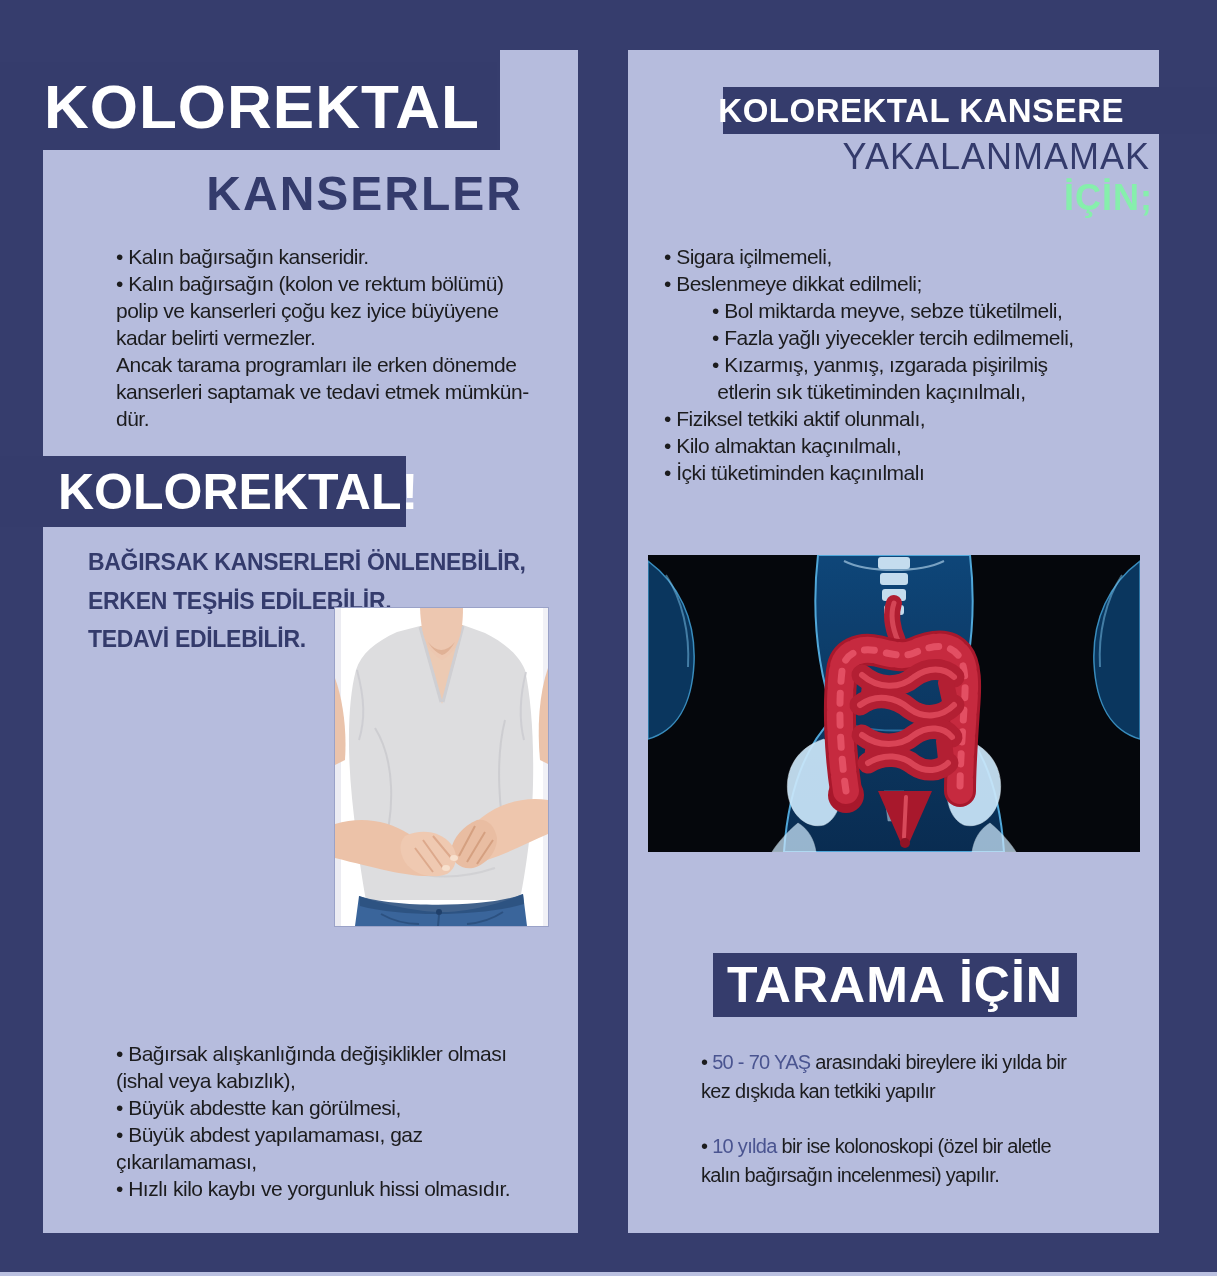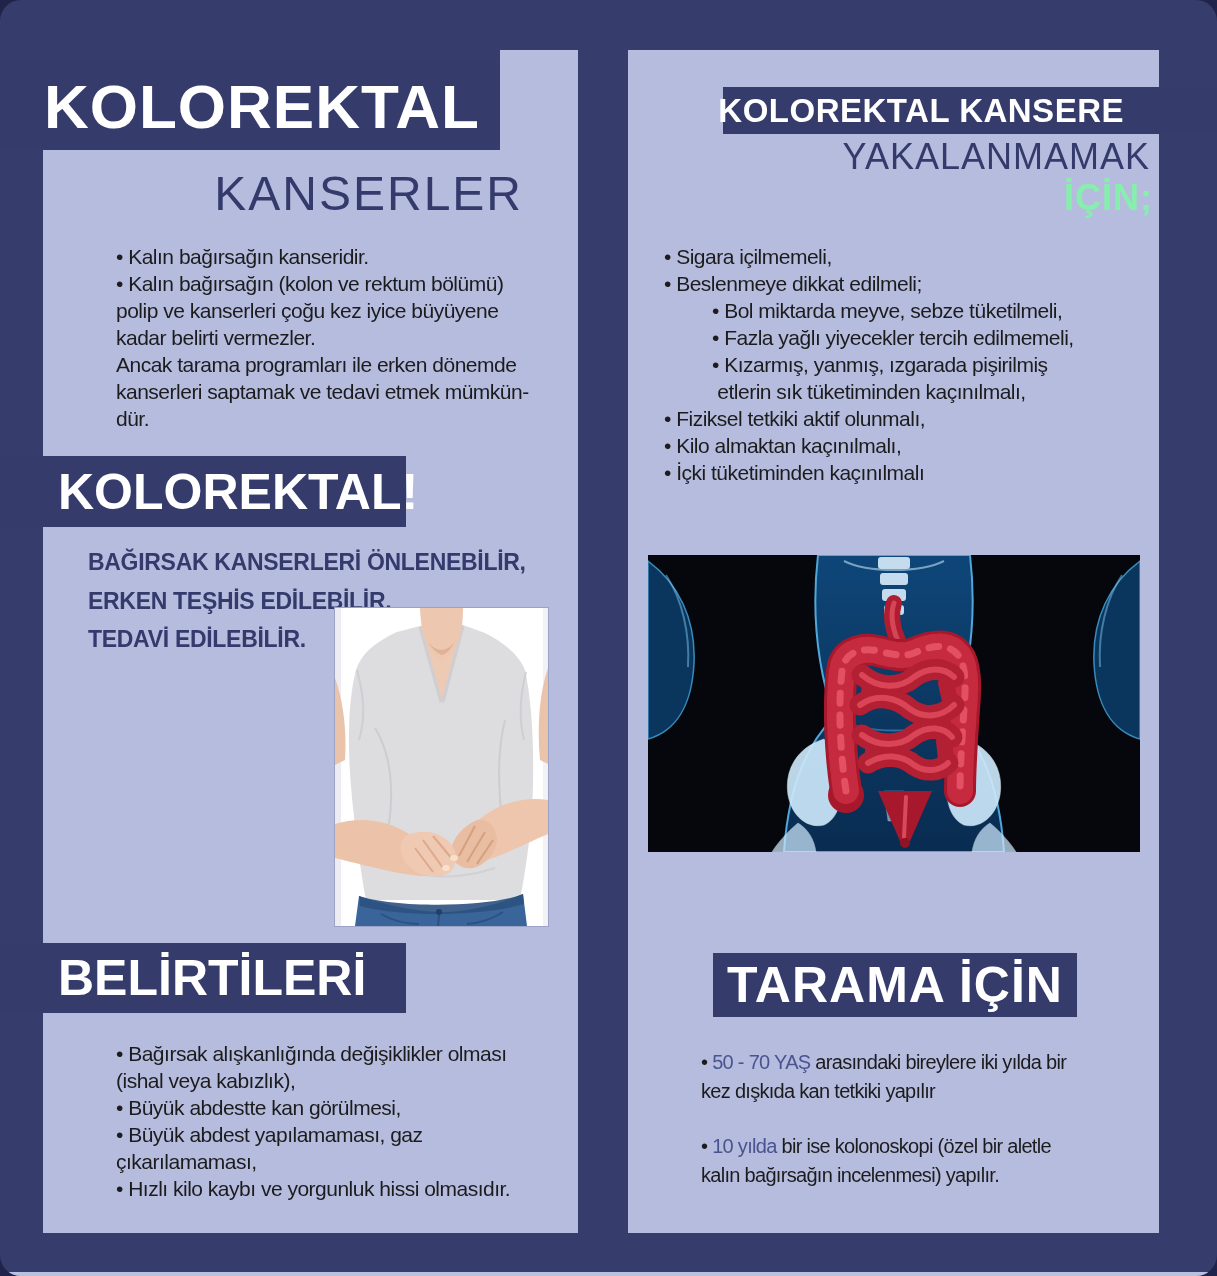--- a/index.html
+++ b/index.html
@@ -1,28 +1,28 @@
 <!DOCTYPE html>
 <html><head>
 <meta charset="utf-8">
 <style>
   html,body{margin:0;padding:0;background:#20244a;}
   *{box-sizing:border-box;}
   .page{position:relative;width:1217px;height:1276px;background:#363d6d;
-        font-family:"Liberation Sans","DejaVu Sans",sans-serif;overflow:hidden;border-radius:21px;}
+        font-family:"Liberation Sans","DejaVu Sans",sans-serif;overflow:hidden;}
   .abs{position:absolute;}
   .panel{background:#b6bcdd;}
   .banner{background:#353c6c;color:#ffffff;display:flex;align-items:center;font-weight:bold;}
 
   #left-panel-main{left:43px;top:150px;width:535px;height:1083px;}
   #left-panel-strip{left:500px;top:50px;width:78px;height:110px;}
   #right-panel{left:628px;top:50px;width:531px;height:1183px;}
 
   #left-title-banner{left:0;top:62px;width:497px;height:88px;font-size:62px;padding-left:44px;letter-spacing:1px;}
-  #left-subtitle{right:694px;top:166px;font-size:48px;font-weight:normal;color:#343b6c;letter-spacing:2px;white-space:nowrap;}
+  #left-subtitle{right:694px;top:166px;font-size:48px;font-weight:bold;color:#343b6c;letter-spacing:2px;white-space:nowrap;}
 
   .body-text{font-size:21px;line-height:27px;color:#1c1c1e;letter-spacing:-0.5px;}
   .body-text p{margin:0;white-space:pre-wrap;}
   #intro-list{left:116px;top:243px;width:462px;}
 
   #remember-banner{left:0;top:456px;width:406px;height:71px;font-size:50px;padding-left:58px;}
   #remember-text{left:88px;top:543px;width:484px;font-size:23px;line-height:38.5px;font-weight:bold;
                  color:#343b6c;white-space:pre-wrap;letter-spacing:-0.3px;}
 
   #left-photo{left:335px;top:608px;width:213px;height:318px;outline:1px solid #9aa2c8;}
@@ -114,23 +114,20 @@
       <ellipse cx="119" cy="250" rx="4" ry="3" fill="#f7e0cd"></ellipse>
 
       <path d="M24,288 C60,300 90,304 107,304 C124,304 154,300 188,286 L192,318 L20,318 Z" fill="#3a659b"></path>
       <path d="M24,288 C60,300 154,300 188,286 L189,296 C150,308 70,310 25,298 Z" fill="#2c5180" opacity="0.9"></path>
       <circle cx="104" cy="304" r="3" fill="#20406b"></circle>
       <path d="M104,307 L103,318" stroke="#2c5180" stroke-width="2"></path>
       <path d="M46,306 C60,314 72,316 84,316 M168,304 C156,312 144,315 132,316" stroke="#2c5180" stroke-width="2" fill="none"></path>
     </svg>
   </div>
 
-  <div class="abs banner" id="symptoms-banner">
-    <span>BELİRTİLERİ</span>
-  </div>
   <div class="abs body-text" id="symptoms-list">
     <p>• Bağırsak alışkanlığında değişiklikler olması
 (ishal veya kabızlık),</p>
     <p>• Büyük abdestte kan görülmesi,</p>
     <p>• Büyük abdest yapılamaması, gaz
 çıkarılamaması,</p>
     <p>• Hızlı kilo kaybı ve yorgunluk hissi olmasıdır.</p>
   </div>
 
   <div class="abs banner" id="right-title-banner">

